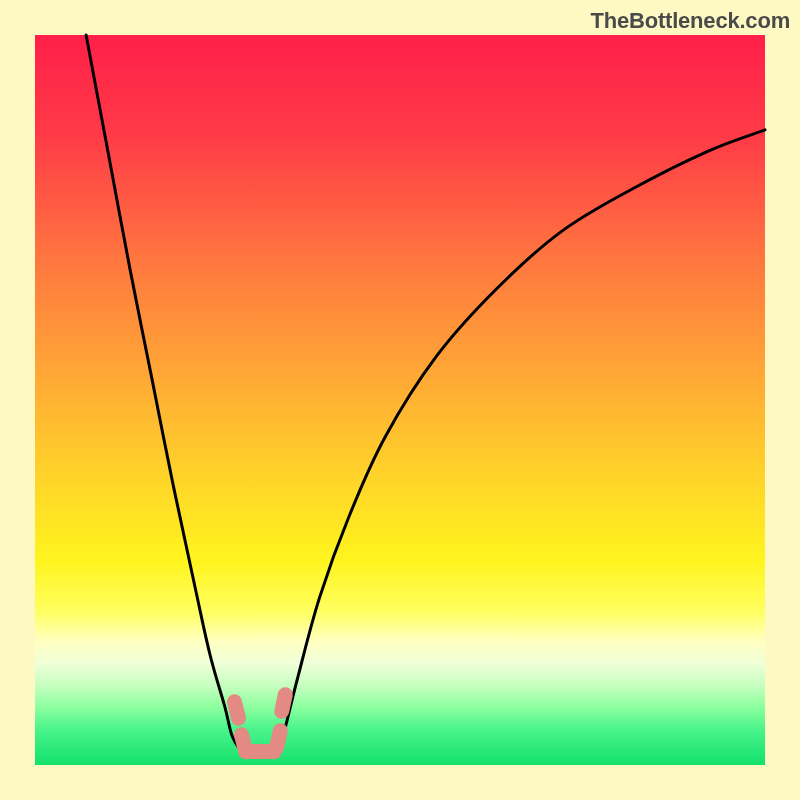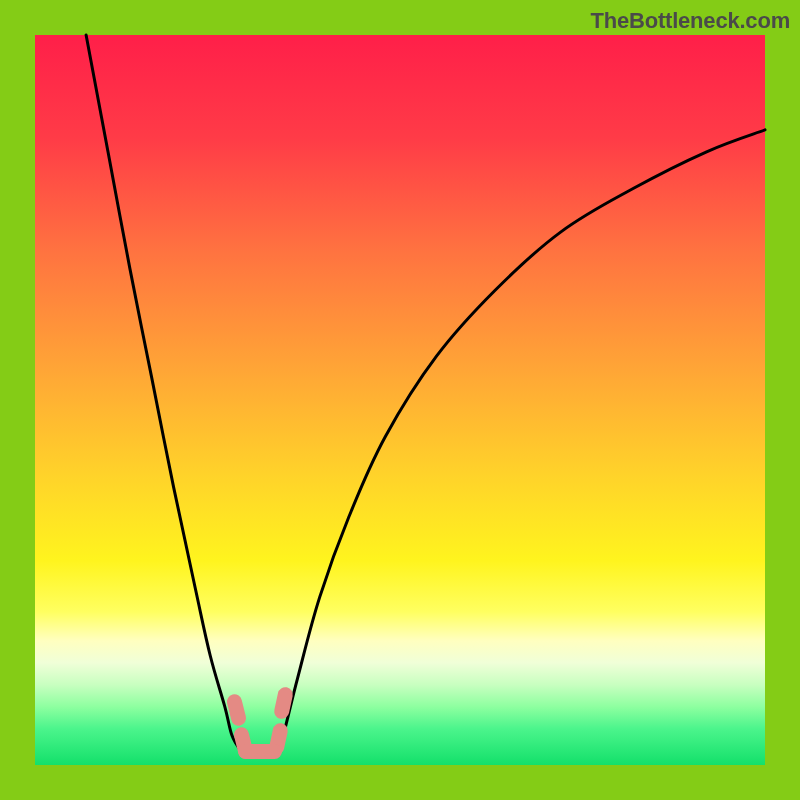--- a/index.html
+++ b/index.html
@@ -8,21 +8,21 @@
     height: 800px;
     background: #000;
     position: relative;
     overflow: hidden;
     font-family: Arial, Helvetica, sans-serif;
   }
   .frame {
     position: absolute;
     left: 0; top: 0;
     width: 800px; height: 800px;
-    background: #84cc16;
+    background: #fef9c3;
   }
   .plot-area {
     position: absolute;
     left: 35px;
     top: 35px;
     width: 730px;
     height: 730px;
   }
   .gradient-bg {
     position: absolute;

